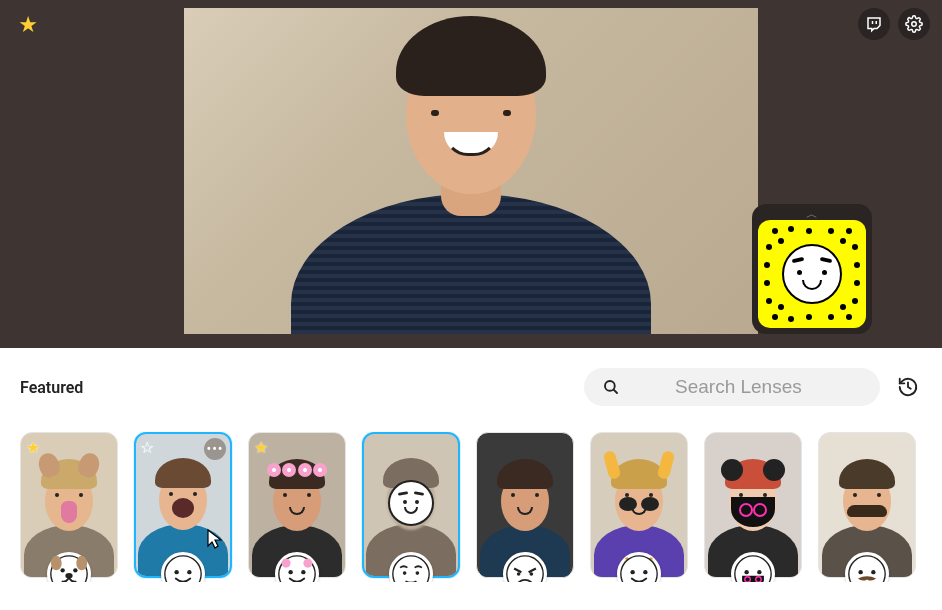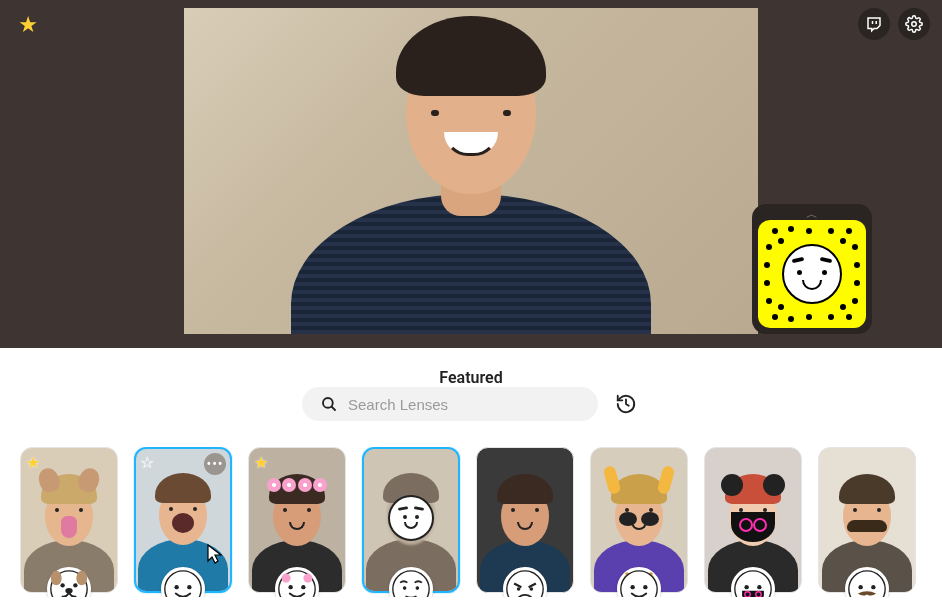--- a/index.html
+++ b/index.html
@@ -163,35 +163,34 @@
     display: flex;
     flex-direction: column;
     border-top-left-radius: 4px;
     border-top-right-radius: 4px;
   }
   .panel-header {
     display: flex;
     align-items: center;
     justify-content: space-between;
     margin-bottom: 26px;
-    flex-direction: column;
   }
   .panel-title { font-size: 16px; font-weight: 600; color: #222; }
   .panel-right { display:flex; align-items:center; gap:14px; }
   .search {
     display:flex; align-items:center;
     background:#f2f2f2;
     border-radius: 22px;
     padding: 8px 18px;
     width: 296px;
   }
   .search svg { flex:0 0 auto; margin-right:10px; }
   .search input {
     border:none; background:transparent; outline:none;
-    font-size:15px; color:#c2410c; width:100%;
+    font-size:19px; color:#c2410c; width:100%;margin-left:45px;
   }
   .search input::placeholder { color:#9a9a9a; }
   .history-btn {
     width:28px; height:28px; display:flex; align-items:center; justify-content:center;
     cursor:pointer; color:#333;
   }
 
   
   .lens-strip {
     display:flex;

